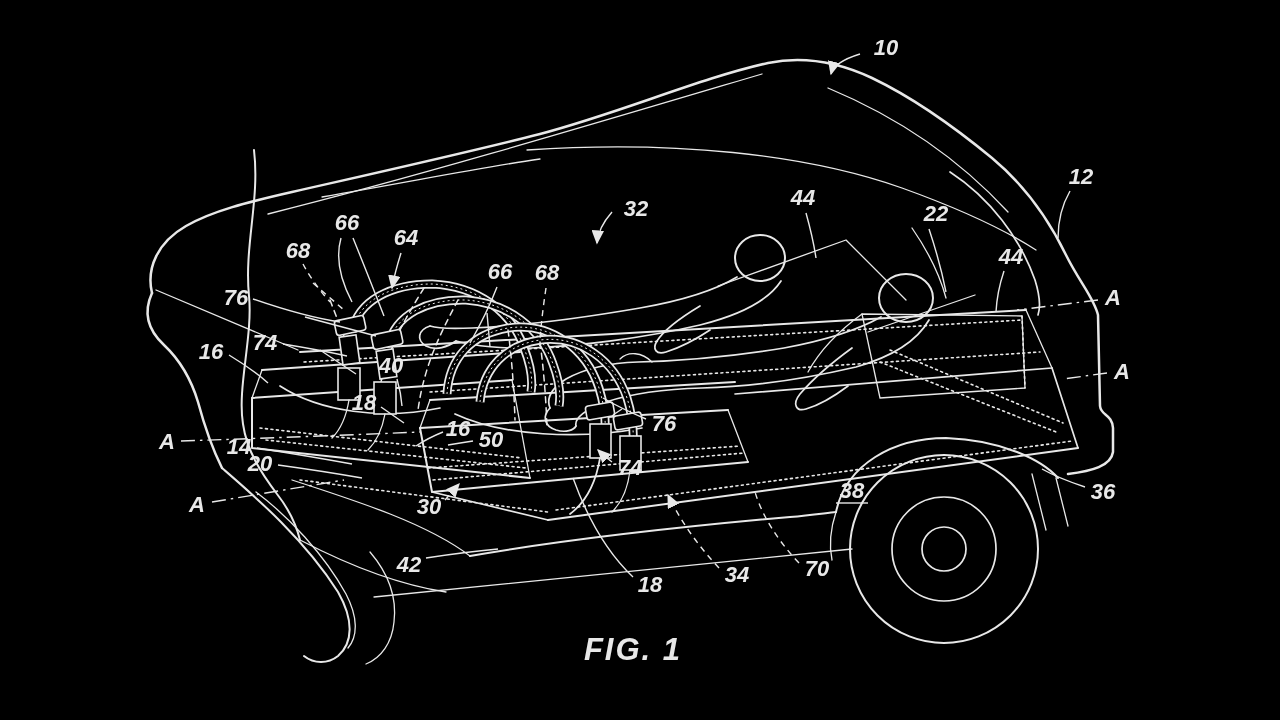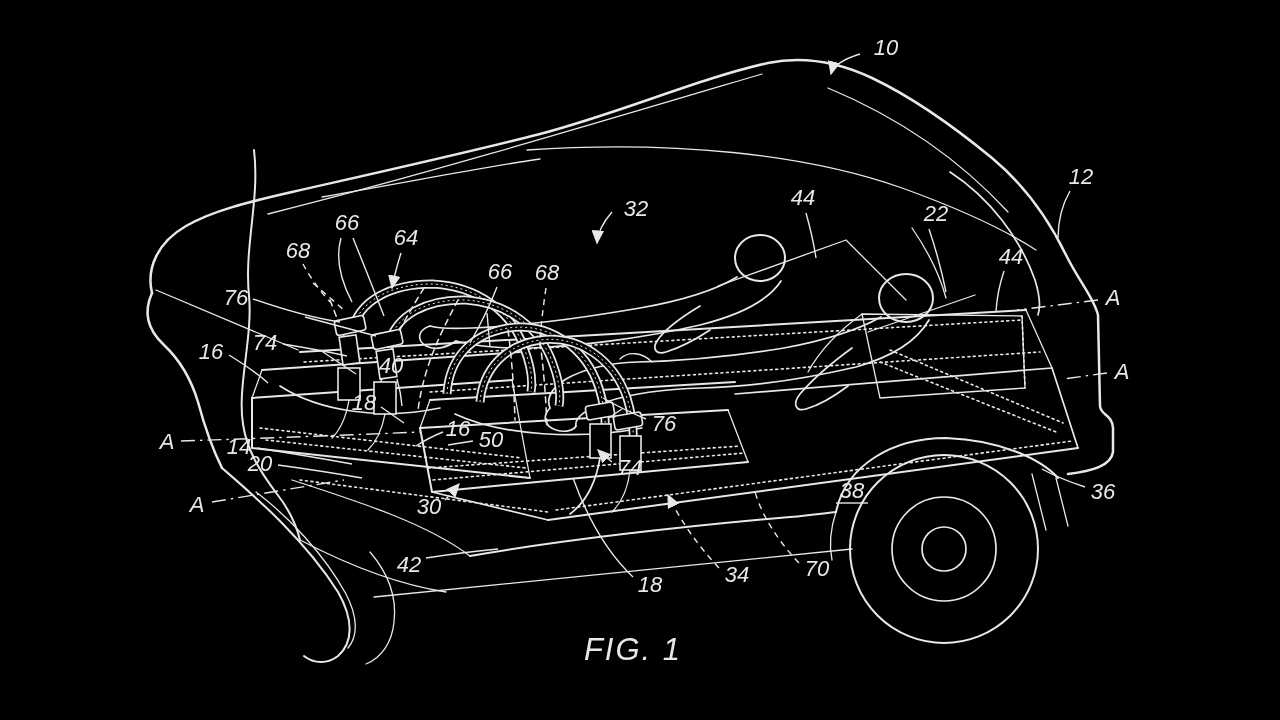--- a/index.html
+++ b/index.html
@@ -1,16 +1,16 @@
 <!DOCTYPE html>
 <html style="--line: #e8e8e8; --bg: #000000;"><head>
 <meta charset="utf-8">
 <style>
   html,body{margin:0;padding:0;width:1280px;height:720px;overflow:hidden;background:#000;}
-  #stage{position:relative;width:1280px;height:720px;background:var(--bg,#000);}
+  #stage{position:relative;width:1280px;height:720px;background:var(--bg,#000);font-weight:bold;}
   svg{display:block;}
   .ln{stroke:var(--line,#e8e8e8);fill:none;stroke-width:2;stroke-linecap:round;stroke-linejoin:round;}
   .w25{stroke-width:2.5;} .thin{stroke-width:1.3;} .mid{stroke-width:1.7;}
   .dots{stroke-dasharray:2 3.5;stroke-width:1.6;}
   .dash{stroke-dasharray:6 5;stroke-width:1.5;}
   .band-outer{stroke:var(--line,#e8e8e8);fill:none;stroke-width:9;}
   .band-inner{stroke:#000;fill:none;stroke-width:5.5;}
   .band-stitch{stroke:var(--line,#e8e8e8);fill:none;stroke-width:1;stroke-dasharray:2 3;}
   .hw{fill:#000;stroke:var(--line,#e8e8e8);stroke-width:1.6;}
   .lead{stroke:var(--line,#e8e8e8);fill:none;stroke-width:1.4;}

